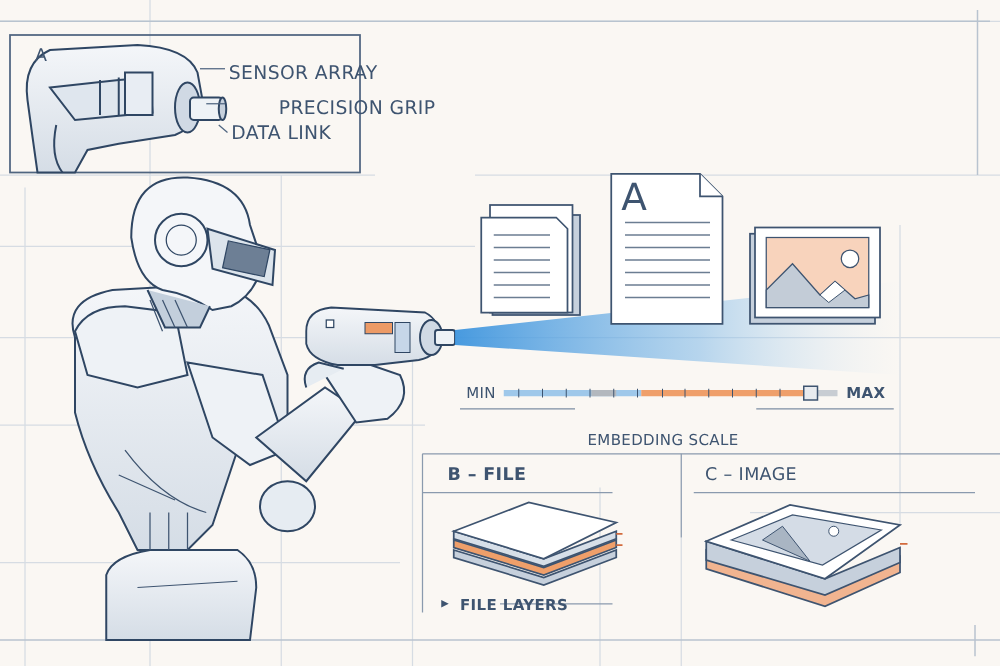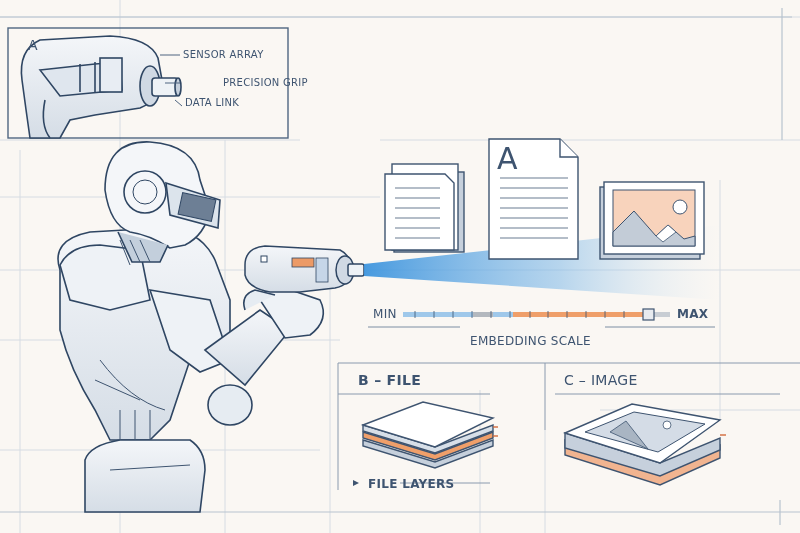--- a/index.html
+++ b/index.html
@@ -7,21 +7,21 @@
     width: 800px; height: 533px; overflow: hidden;
     background: #faf7f3;
     font-family: "DejaVu Sans", sans-serif;
     position: relative;
   }
   .stage { position: absolute; left: 0; top: 0; width: 800px; height: 533px; }
   .label {
     position: absolute; color: #3e5470; letter-spacing: 0.3px;
     font-family: "DejaVu Sans", sans-serif; white-space: nowrap;
   }
-  .callout { font-size: 10px; }
+  .callout { font-size: 15px; }
   .panel-title { font-size: 14px; }
   .scale-lbl { font-size: 12px; }
   .big-a { font-size: 30px; color: #3e5470; }
 </style>
 </head>
 <body>
 
 <div class="stage">
 <svg width="800" height="533" viewBox="0 0 800 533" xmlns="http://www.w3.org/2000/svg">
   <defs>
@@ -219,18 +219,18 @@
 
 <div class="label panel-title" style="left:28px;top:37px;font-size:14px;">A</div>
 <div class="label callout" style="left:183px;top:49px;">SENSOR ARRAY</div>
 <div class="label callout" style="left:183px;top:77px;margin-left:40px;">PRECISION GRIP</div>
 <div class="label callout" style="left:185px;top:97px;">DATA LINK</div>
 
 <div class="label big-a" style="left:497px;top:141px;">A</div>
 
 <div class="label scale-lbl" style="left:373px;top:307px;">MIN</div>
 <div class="label scale-lbl" style="left:677px;top:307px;font-weight:bold;">MAX</div>
-<div class="label scale-lbl" style="left:470px;top:334px;text-align:center;">EMBEDDING SCALE</div>
+<div class="label scale-lbl" style="left:470px;top:345px;text-align:center;">EMBEDDING SCALE</div>
 
 <div class="label panel-title" style="left:358px;top:372px;font-weight:bold;">B – FILE</div>
 <div class="label callout" style="left:368px;top:477px;font-size:12px;font-weight:bold;">FILE LAYERS</div>
 <div class="label panel-title" style="left:564px;top:372px;">C – IMAGE</div>
 </div>
 
 </body></html>

